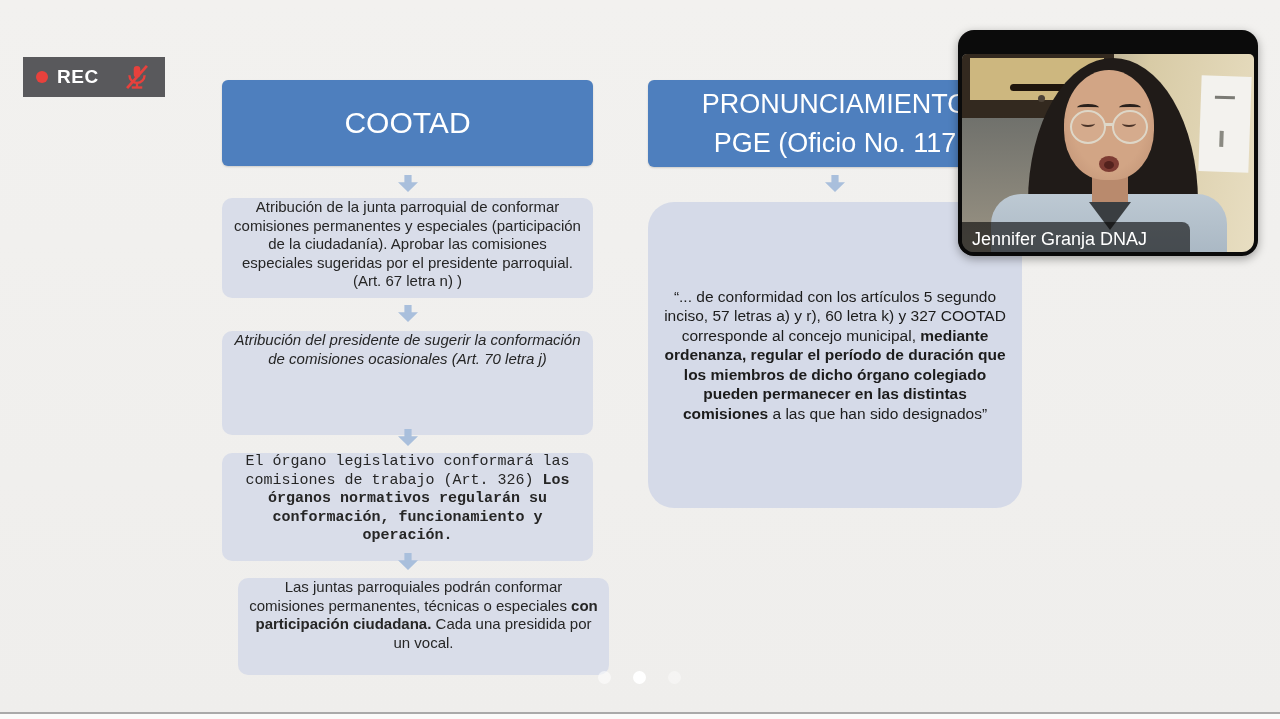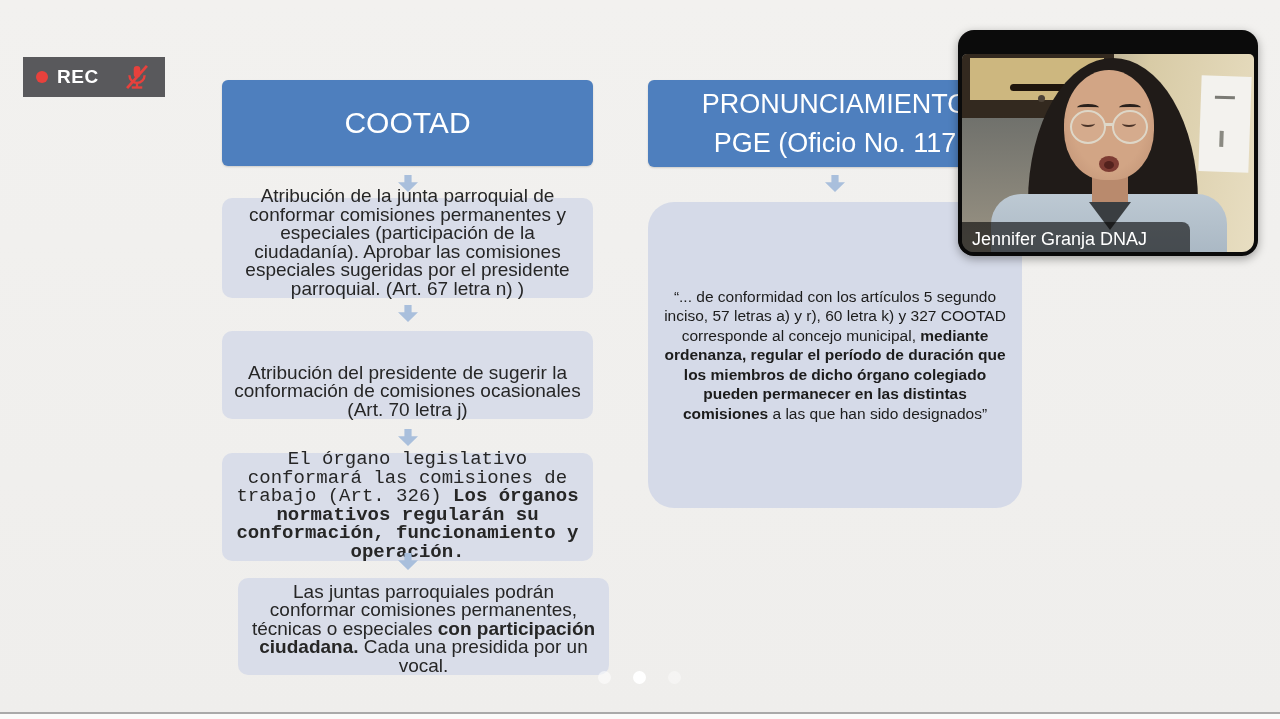--- a/index.html
+++ b/index.html
@@ -28,27 +28,27 @@
     position:absolute; background:#4e7fbe; border-radius:6px;
     color:#ffffff; display:flex; align-items:center; justify-content:center;
     text-align:center; box-shadow:0 1px 2px rgba(0,0,0,.15);
   }
   .hdr-cootad { left:222px; top:80px; width:371px; height:86px; font-size:30px; }
   .hdr-pge { left:648px; top:80px; width:374px; height:87px; font-size:27px; flex-direction:column; line-height:39px; }
 
   
   .sbox {
     position:absolute; background:#d9dde9; border-radius:10px;
-    color:#262626; font-size:19px; line-height:18.5px; text-align:center;
-    display:flex; align-items:flex-end; justify-content:center;
+    color:#262626; font-size:15px; line-height:18.5px; text-align:center;
+    display:flex; align-items:flex-start; justify-content:center;
     padding:0 11px;
   }
   .sbox b { font-weight:bold; }
   .box1 { left:222px; top:198px; width:371px; height:100px; }
-  .box2 { left:222px; top:331px; width:371px; height:88px; }
+  .box2 { left:222px; top:331px; width:371px; height:104px;font-style:italic; }
   .box3 { left:222px; top:453px; width:371px; height:108px;font-family:Liberation Mono, monospace; }
   .box4 { left:238px; top:578px; width:371px; height:97px; }
 
   .quote-box {
     position:absolute; left:648px; top:202px; width:374px; height:306px;
     background:#d5dae8; border-radius:26px;
     color:#1c1c1c; font-size:15.5px; line-height:19.5px; text-align:center;
     display:flex; align-items:center; justify-content:center; padding:0 12px;
   }
   .quote-box b { font-weight:bold; }

